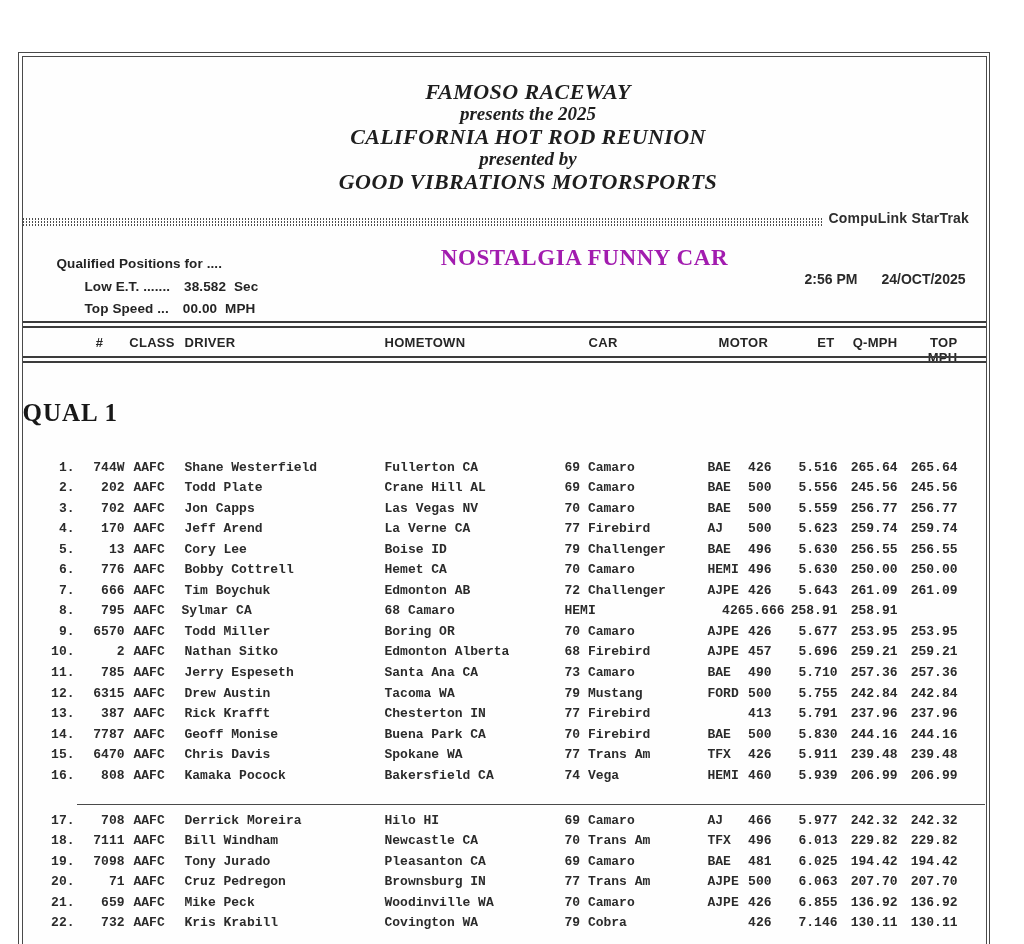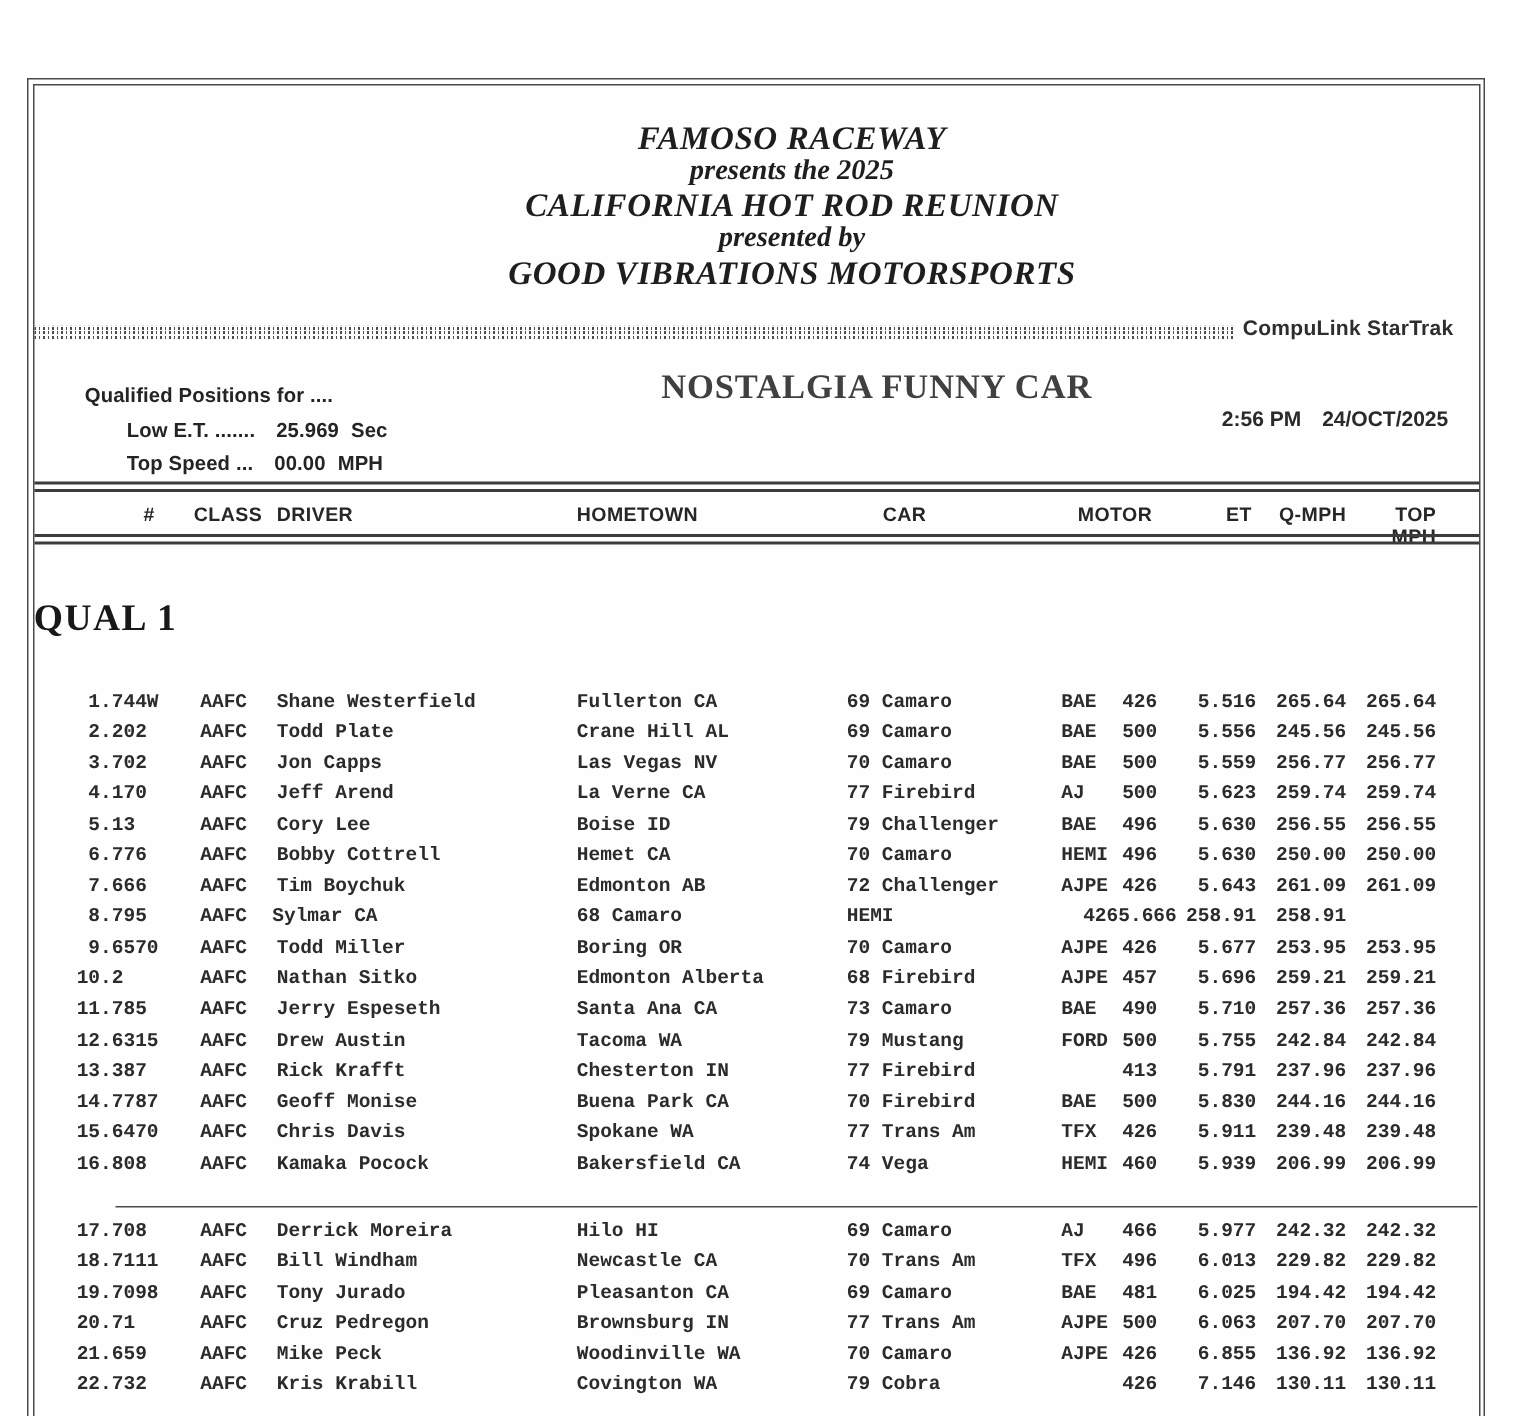--- a/index.html
+++ b/index.html
@@ -42,27 +42,27 @@
   
   .info-label{position:absolute;font-size:13.5px;font-weight:bold;color:#242424;letter-spacing:.1px;}
   .q-pos{top:199px;left:34px;}
   .low-et{top:222px;left:62px;}
   .top-speed{top:244px;left:62px;}
   .info-val{margin-left:14px;}
   .info-unit{margin-left:8px;}
   .category{
     position:absolute;top:188px;left:312px;width:500px;text-align:center;
     font-family:"Liberation Serif","DejaVu Serif",serif;
-    font-size:23px;font-weight:bold;color:#404040;letter-spacing:.6px;
+    font-size:23px;font-weight:bold;color:#a21caf;letter-spacing:.6px;
   }
   .timedate{
     position:absolute;top:214px;right:20px;
     font-size:14px;font-weight:bold;color:#2a2a2a;
   }
-  .timedate .date{margin-left:14px;}
+  .timedate .date{margin-left:24px;}
   
   .double-rule{
     position:absolute;left:0;width:100%;height:7px;box-sizing:border-box;
     border-top:2px solid #3c3c3c;border-bottom:2px solid #3c3c3c;
   }
   .rule1{top:264px;}
   .rule2{top:299px;}
   .group-sep{
     position:absolute;top:747px;left:54px;width:908px;
     border-top:1.5px solid #4a4a4a;
@@ -92,21 +92,21 @@
   }
   .rows{
     position:absolute;left:17px;width:918px;
     font-family:"Liberation Mono","DejaVu Sans Mono",monospace;
     font-size:13px;font-weight:bold;color:#2b2b2b;white-space:pre;
   }
   .rows-qualified{top:401px;}
   .rows-nonqualified{top:754px;}
   .rows .grid-row{height:20.55px;line-height:20.55px;}
   .c-pos{text-align:right;}
-  .c-num{}
+  .c-num{text-align:right;}
   .c-cls{padding-left:9px;}
   .c-driver{padding-left:5px;}
   .c-hometown{padding-left:2px;}
   .c-car{padding-left:2px;}
   .c-motorb{padding-left:2px;}
   .c-motors{text-align:right;}
   .c-et,.c-qmph,.c-top{text-align:right;}
 </style>
 </head>
 <body>
@@ -120,21 +120,21 @@
       <div class="title-big">CALIFORNIA HOT ROD REUNION</div>
       <div class="title-small">presented by</div>
       <div class="title-big">GOOD VIBRATIONS MOTORSPORTS</div>
     </div>
 
     <div class="dotted-band"></div>
     <div class="branding">CompuLink StarTrak</div>
 
     <div class="info-label q-pos">Qualified Positions for ....</div>
     <div class="info-label low-et">
-      <span>Low E.T. .......</span><span class="info-val">25.969</span><span class="info-unit">Sec</span>
+      <span>Low E.T. .......</span><span class="info-val">38.582</span><span class="info-unit">Sec</span>
     </div>
     <div class="info-label top-speed">
       <span>Top Speed ...</span><span class="info-val">00.00</span><span class="info-unit">MPH</span>
     </div>
 
     <div class="category">NOSTALGIA FUNNY CAR</div>
 
     <div class="timedate">
       <span>2:56 PM</span><span class="date">24/OCT/2025</span>
     </div>

